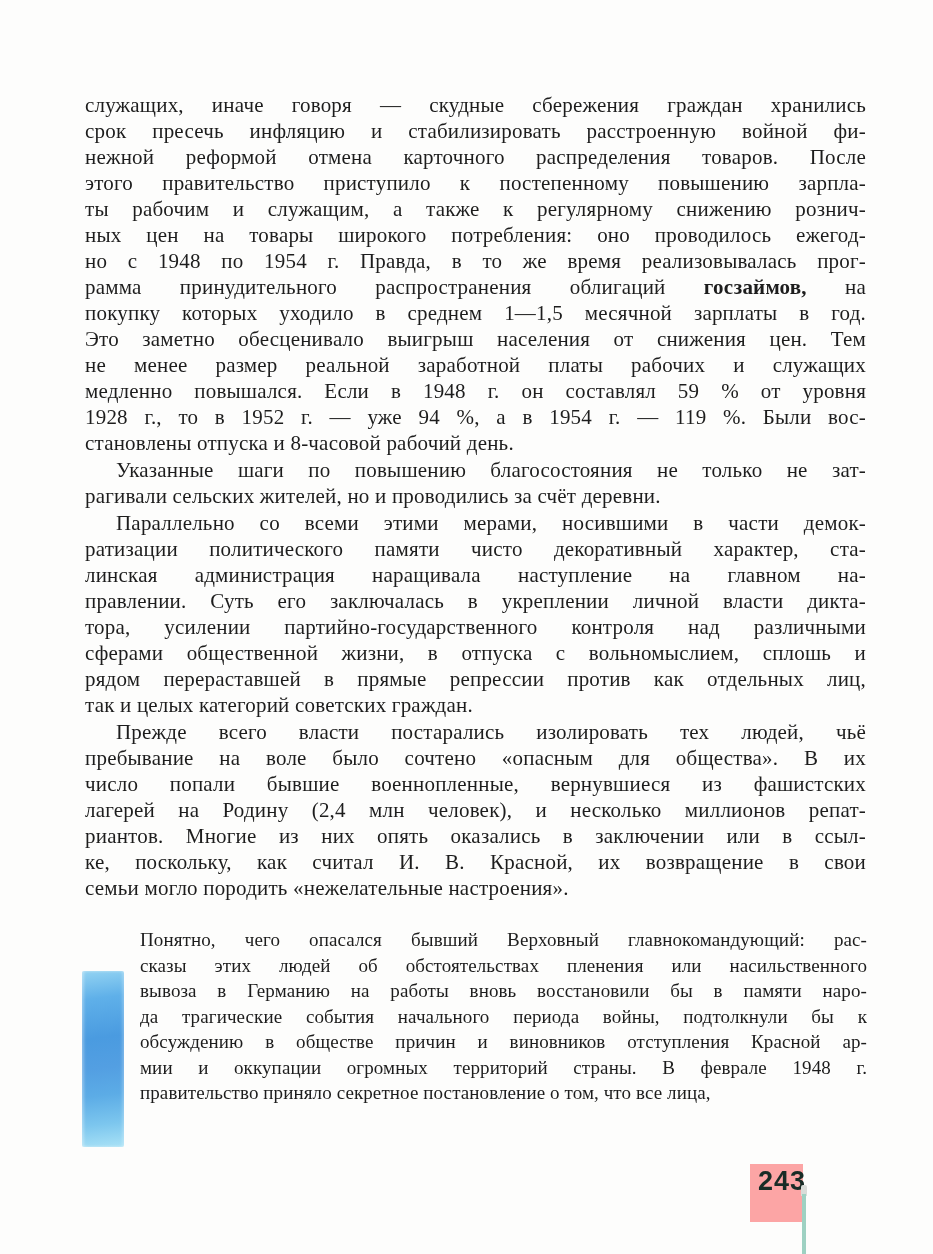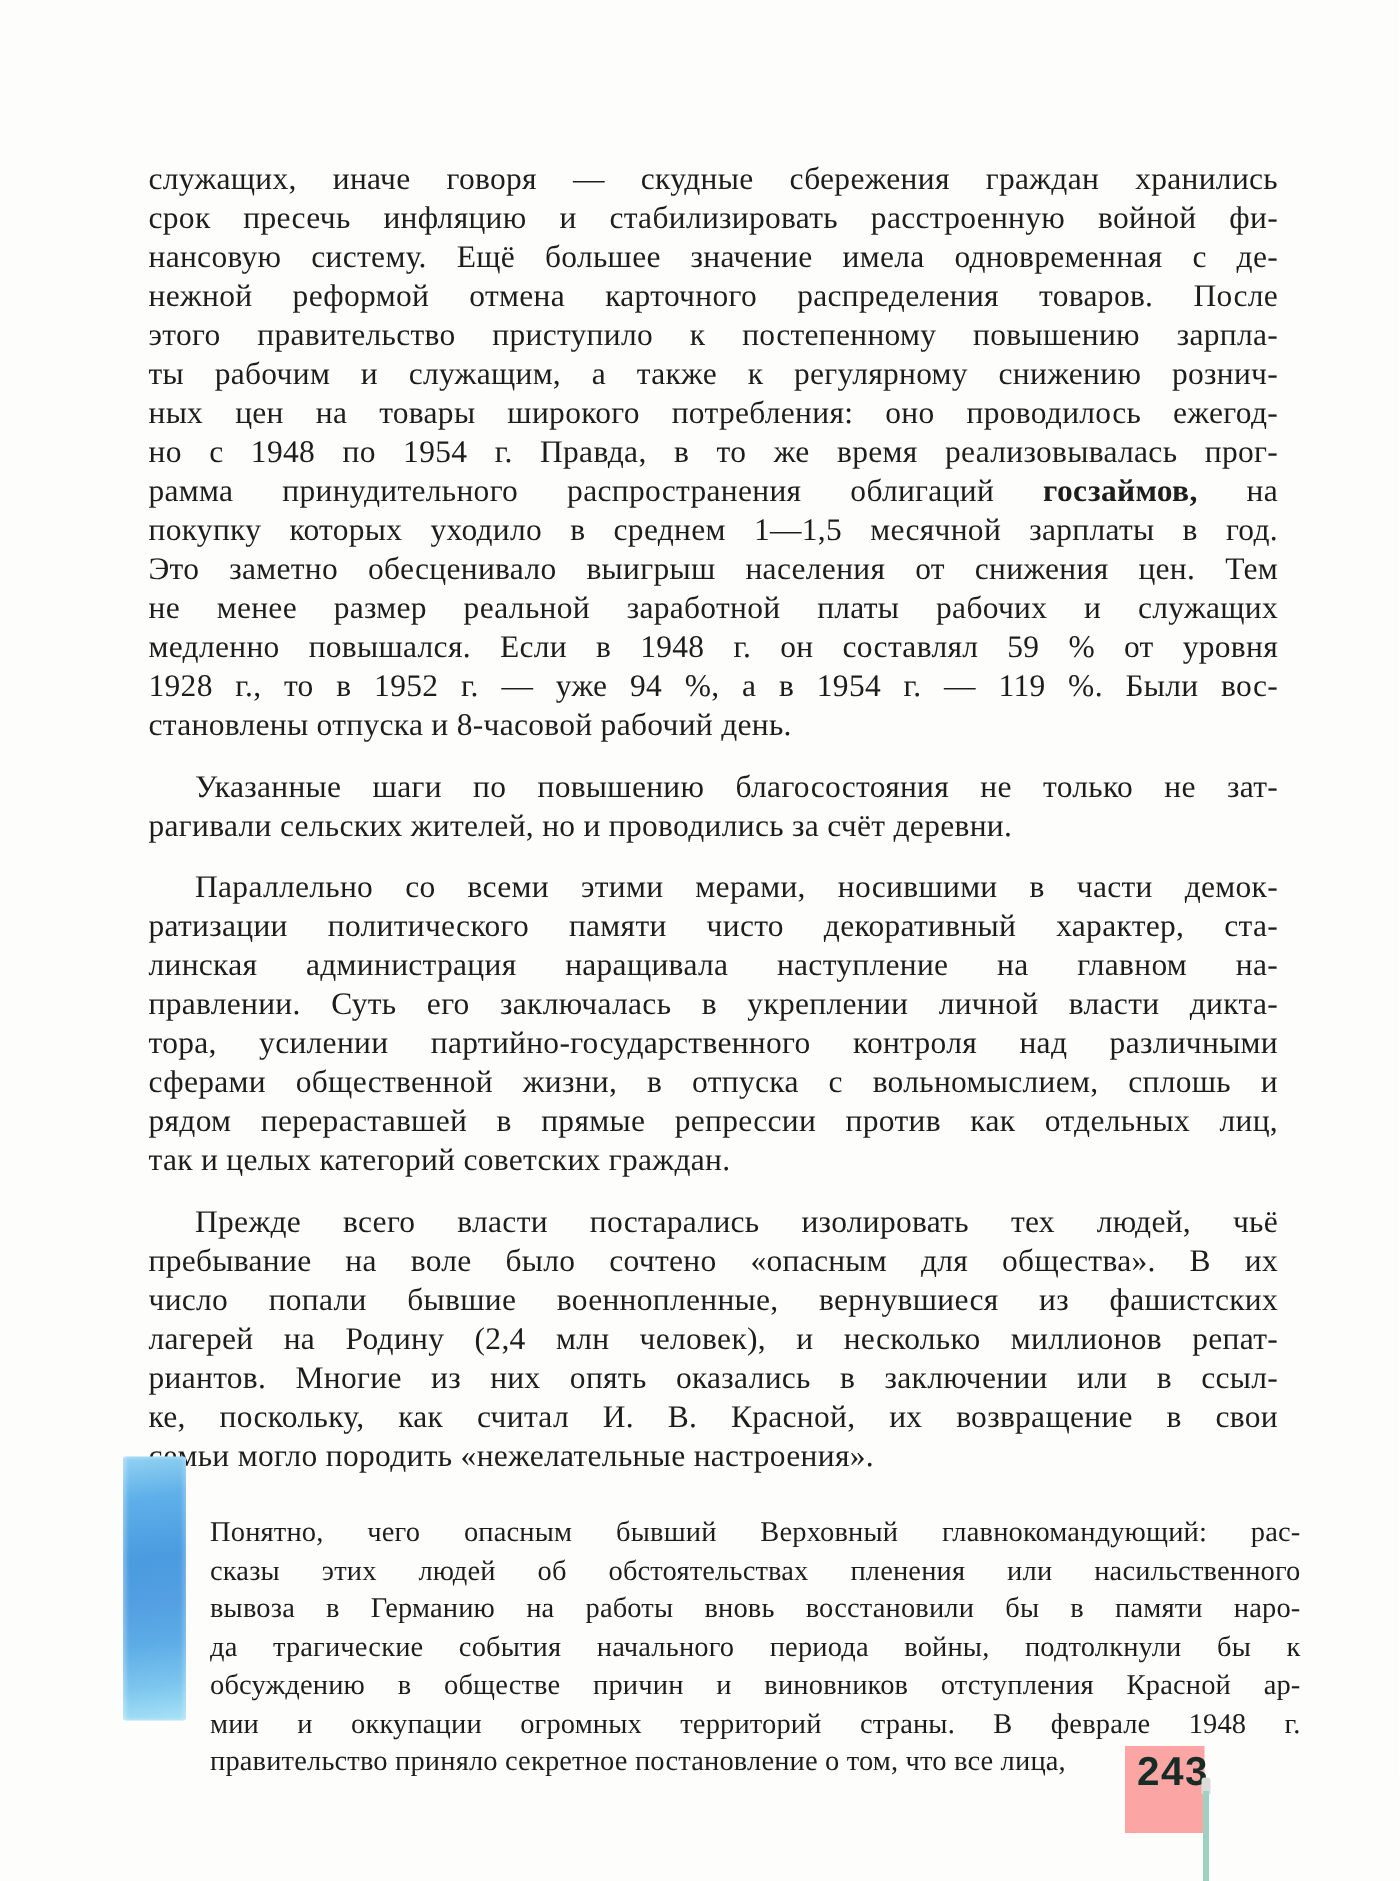--- a/index.html
+++ b/index.html
@@ -16,21 +16,21 @@
     font-family: "Liberation Serif", "DejaVu Serif", serif;
     color: #1d1d1d;
   }
   .text-block {
     position: absolute;
     left: 84px;
     top: 91px;
     width: 783px;
   }
   .paragraph {
-    margin: 15px;
+    margin: 1px;
     padding: 0;
   }
   .text-line {
     height: 26px;
     line-height: 26px;
     font-size: 21px;
     letter-spacing: 0.2px;
     text-align: justify;
     text-align-last: justify;
     white-space: normal;
@@ -114,21 +114,20 @@
 </style>
 </head>
 <body>
 
 <div class="page">
 
   <div class="text-block" id="text-block">
       <div class="paragraph">
         <div class="text-line">служащих, иначе говоря — скудные сбережения граждан хранились</div>
         <div class="text-line">срок пресечь инфляцию и стабилизировать расстроенную войной фи-</div>
-        <div class="text-line">нансовую систему. Ещё большее значение имела одновременная с де-</div>
         <div class="text-line">нежной реформой отмена карточного распределения товаров. После</div>
         <div class="text-line">этого правительство приступило к постепенному повышению зарпла-</div>
         <div class="text-line">ты рабочим и служащим, а также к регулярному снижению рознич-</div>
         <div class="text-line">ных цен на товары широкого потребления: оно проводилось ежегод-</div>
         <div class="text-line">но с 1948 по 1954 г. Правда, в то же время реализовывалась прог-</div>
         <div class="text-line">рамма принудительного распространения облигаций <b>госзаймов,</b> на</div>
         <div class="text-line">покупку которых уходило в среднем 1—1,5 месячной зарплаты в год.</div>
         <div class="text-line">Это заметно обесценивало выигрыш населения от снижения цен. Тем</div>
         <div class="text-line">не менее размер реальной заработной платы рабочих и служащих</div>
         <div class="text-line">медленно повышался. Если в 1948 г. он составлял 59 % от уровня</div>
@@ -152,21 +151,21 @@
       <div class="paragraph">
         <div class="text-line indent">Прежде всего власти постарались изолировать тех людей, чьё</div>
         <div class="text-line">пребывание на воле было сочтено «опасным для общества». В их</div>
         <div class="text-line">число попали бывшие военнопленные, вернувшиеся из фашистских</div>
         <div class="text-line">лагерей на Родину (2,4 млн человек), и несколько миллионов репат-</div>
         <div class="text-line">риантов. Многие из них опять оказались в заключении или в ссыл-</div>
         <div class="text-line">ке, поскольку, как считал И. В. Красной, их возвращение в свои</div>
         <div class="text-line last">семьи могло породить «нежелательные настроения».</div>
       </div>
       <div class="paragraph sidebar">
-        <div class="text-line">Понятно, чего опасным бывший Верховный главнокомандующий: рас-</div>
+        <div class="text-line">Понятно, чего опасался бывший Верховный главнокомандующий: рас-</div>
         <div class="text-line">сказы этих людей об обстоятельствах пленения или насильственного</div>
         <div class="text-line">вывоза в Германию на работы вновь восстановили бы в памяти наро-</div>
         <div class="text-line">да трагические события начального периода войны, подтолкнули бы к</div>
         <div class="text-line">обсуждению в обществе причин и виновников отступления Красной ар-</div>
         <div class="text-line">мии и оккупации огромных территорий страны. В феврале 1948 г.</div>
         <div class="text-line last">правительство приняло секретное постановление о том, что все лица,</div>
       </div>
     </div>
 
   <div class="accent-bar"></div>

